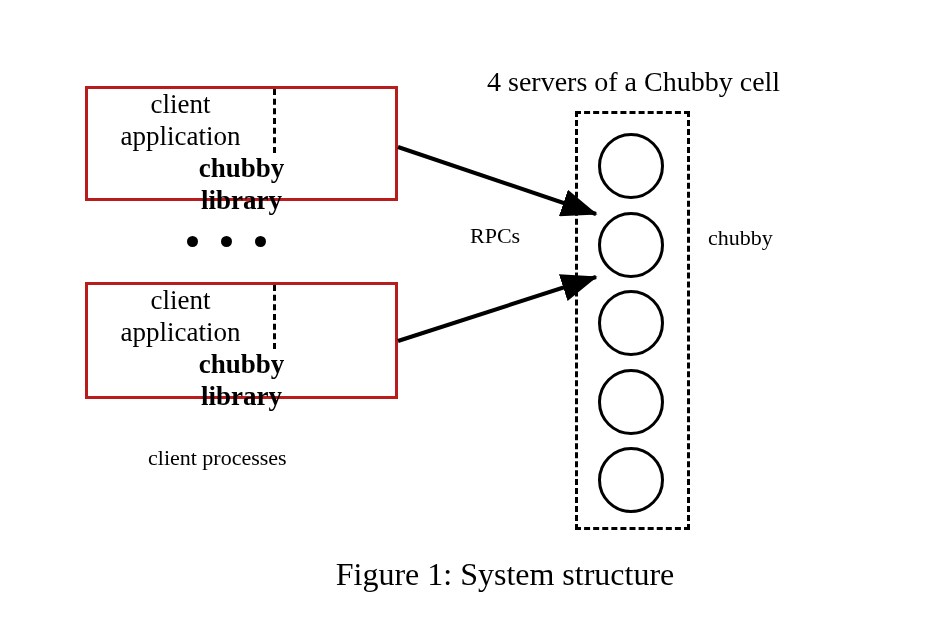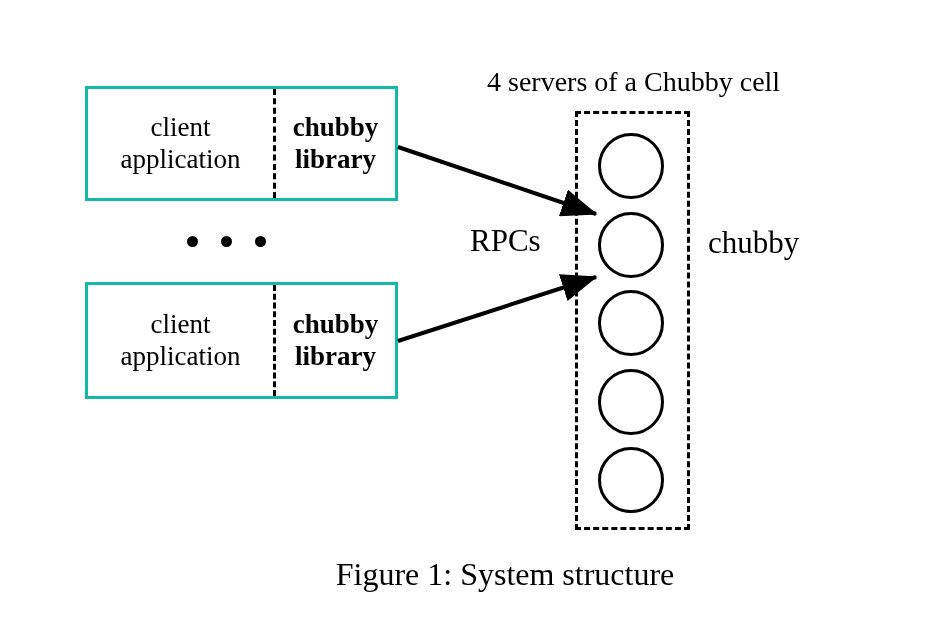--- a/index.html
+++ b/index.html
@@ -17,24 +17,24 @@
     width: 928px;
     height: 638px;
     background: #ffffff;
     overflow: hidden;
   }
 
   
   .client-box {
     position: absolute;
     box-sizing: border-box;
-    border: 3px solid #14b8a6;
+    border: 3px solid #b91c1c;
     background: #fff;
     display: flex;
-    flex-direction: row;
+    flex-direction: column;
     align-items: stretch;
   }
   .client-box .half {
     display: flex;
     flex-direction: column;
     align-items: center;
     justify-content: center;
     box-sizing: border-box;
     line-height: 1.18;
     font-size: 27px;
@@ -61,21 +61,21 @@
   .ellipsis .dot {
     width: 11px;
     height: 11px;
     border-radius: 50%;
     background: #000;
   }
 
   
   .label {
     position: absolute;
-    font-size: 31px;
+    font-size: 22px;
     white-space: nowrap;
     line-height: 1;
   }
   .label.caption {
     font-size: 32px;
   }
   .label.cell-title {
     font-size: 28px;
   }
 
@@ -132,20 +132,21 @@
     <div class="half app">
       <span class="line">client</span>
       <span class="line">application</span>
     </div>
     <div class="half lib">
       <span class="line">chubby</span>
       <span class="line">library</span>
     </div>
   </div>
 
+  <div class="label" id="client-processes-label" style="left: 148px; top: 447px;">client processes</div>
 
   <div class="label" id="rpcs-label" style="left: 470px; top: 225px;">RPCs</div>
 
   <div class="cell-box" id="chubby-cell-box" style="left: 575px; top: 111px; width: 115px; height: 419px;"></div>
 
   <div id="server-circles">
       <div class="server-circle" style="left: 598px; top: 133px; width: 66px; height: 66px;"></div>
       <div class="server-circle" style="left: 598px; top: 212px; width: 66px; height: 66px;"></div>
       <div class="server-circle" style="left: 598px; top: 290px; width: 66px; height: 66px;"></div>
       <div class="server-circle" style="left: 598px; top: 369px; width: 66px; height: 66px;"></div>

